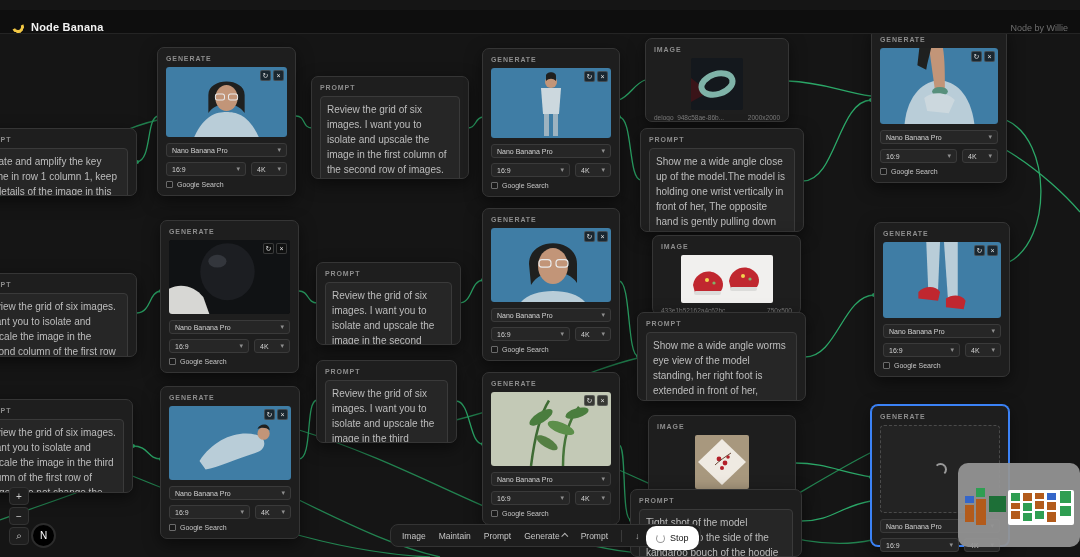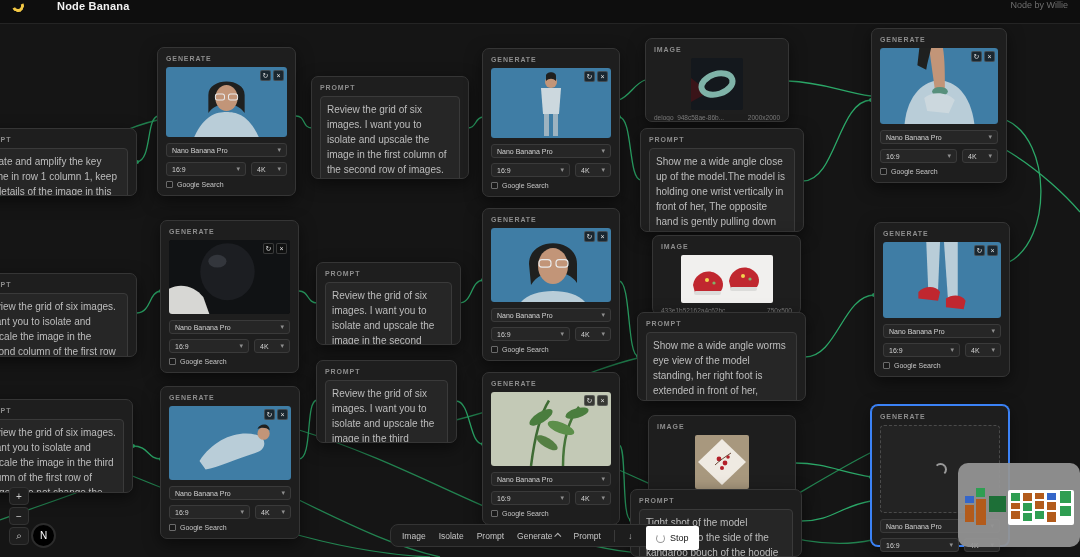--- a/index.html
+++ b/index.html
@@ -1,22 +1,22 @@
 <!DOCTYPE html>
 <html><head>
 <meta charset="utf-8">
 <style>
   * { margin:0; padding:0; box-sizing:border-box; }
   html,body { width:1080px; height:557px; overflow:hidden; background:#141414;
     font-family:"Liberation Sans", sans-serif; }
   .stage { position:relative; width:1080px; height:557px; background:#151515; overflow:hidden; }
 
   
-  .header { position:absolute; left:0; top:0; width:1080px; height:24px; background:#0e0e0e;
-    border-bottom:1px solid #242424; display:flex; align-items:flex-start; padding:0 12px; z-index:30;gap:26px; }
+  .header { position:absolute; left:0; top:10px; width:1080px; height:24px; background:#0e0e0e;
+    border-bottom:1px solid #242424; display:flex; align-items:flex-end; padding:0 12px; z-index:30; }
   .banana { width:12px; height:12px; margin-right:7px; position:relative; }
   .banana::after { content:""; position:absolute; inset:0; border-radius:50%;
     border:3px solid transparent; border-bottom-color:#f2c744; border-right-color:#f2c744;
     transform:rotate(20deg); }
   .app-title { color:#f2f2f2; font-size:11px; font-weight:bold; letter-spacing:.2px; }
   .credit { margin-left:auto; color:#6e6e6e; font-size:9px; }
 
   
   svg.wires { position:absolute; left:0; top:0; z-index:1; }
 
@@ -58,21 +58,21 @@
   .toolbar { position:absolute; left:390px; top:524px; height:23px; background:#1d1d1d;
     border:1px solid #343434; border-radius:8px; display:flex; align-items:center;
     padding:0 11px; gap:13px; z-index:8; font-size:8.5px; color:#c6c6c6; }
   .tb-item { cursor:default; display:flex; align-items:center; gap:3px; }
   .tb-sep { width:1px; height:12px; background:#3a3a3a; }
   .tb-ico { font-size:9px; color:#b3b3b3; }
   .chevron-up { width:5px; height:5px; border-left:1px solid #b3b3b3; border-top:1px solid #b3b3b3;
     transform:rotate(45deg) translateY(1px); display:inline-block; }
 
   .stop-btn { position:absolute; left:646px; top:526px; height:21px; background:#ffffff;
-    border-radius:2px; display:flex; align-items:center; gap:5px; padding:12px 10px;
+    border-radius:10px; display:flex; align-items:center; gap:5px; padding:12px 10px;
     color:#141414; font-size:9px; z-index:9; }
   .stop-spin { width:9px; height:9px; border-radius:50%; border:1.5px solid #999;
     border-top-color:transparent; }
 
   
   .minimap { position:absolute; left:958px; top:463px; width:122px; height:84px;
     background:rgba(148,148,148,.94); border-radius:10px; z-index:12; overflow:hidden; }
   .mm { position:absolute; }
 
   
@@ -543,21 +543,21 @@
         </div>
     </div>
 
   </div>
 
   <div class="toolbar">
     <span class="tb-item">
         <span>Image</span>
       </span>
     <span class="tb-item">
-        <span>Isolate</span>
+        <span>Maintain</span>
       </span>
     <span class="tb-item">
         <span>Prompt</span>
       </span>
     <span class="tb-item">
         <span>Generate</span>
         <span class="chevron-up"></span>
       </span>
     <span class="tb-item">
         <span>Prompt</span>

